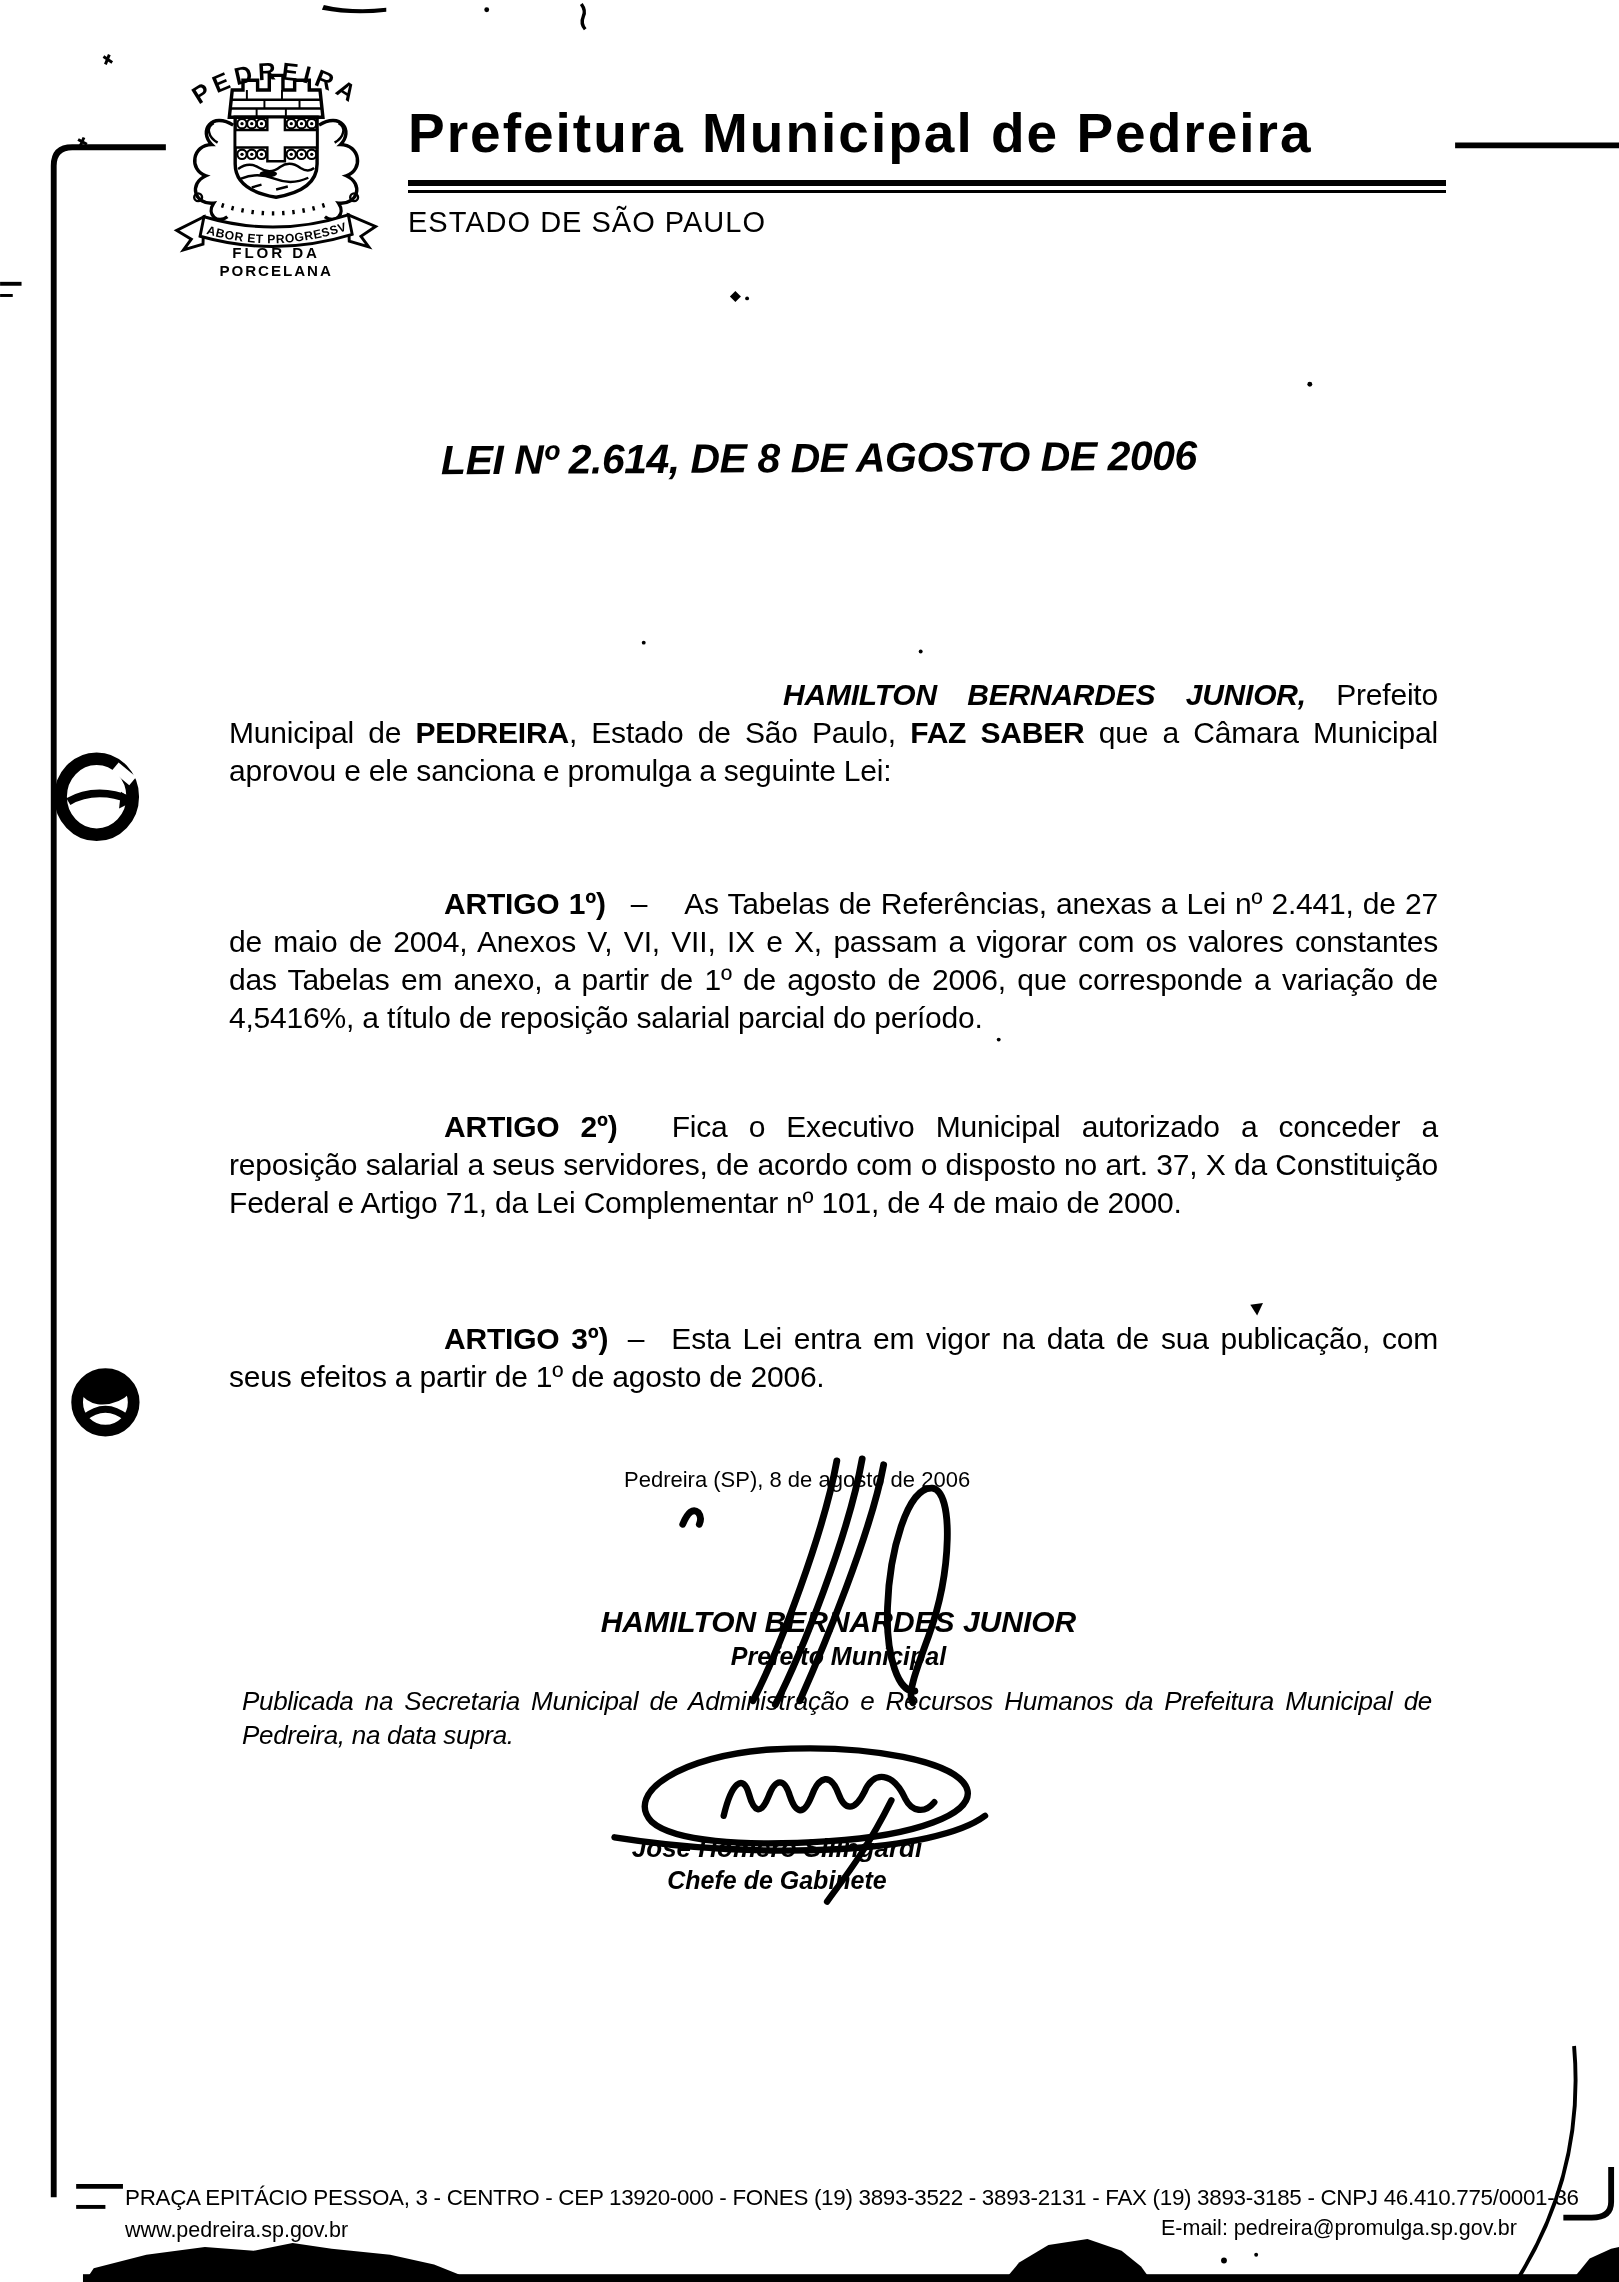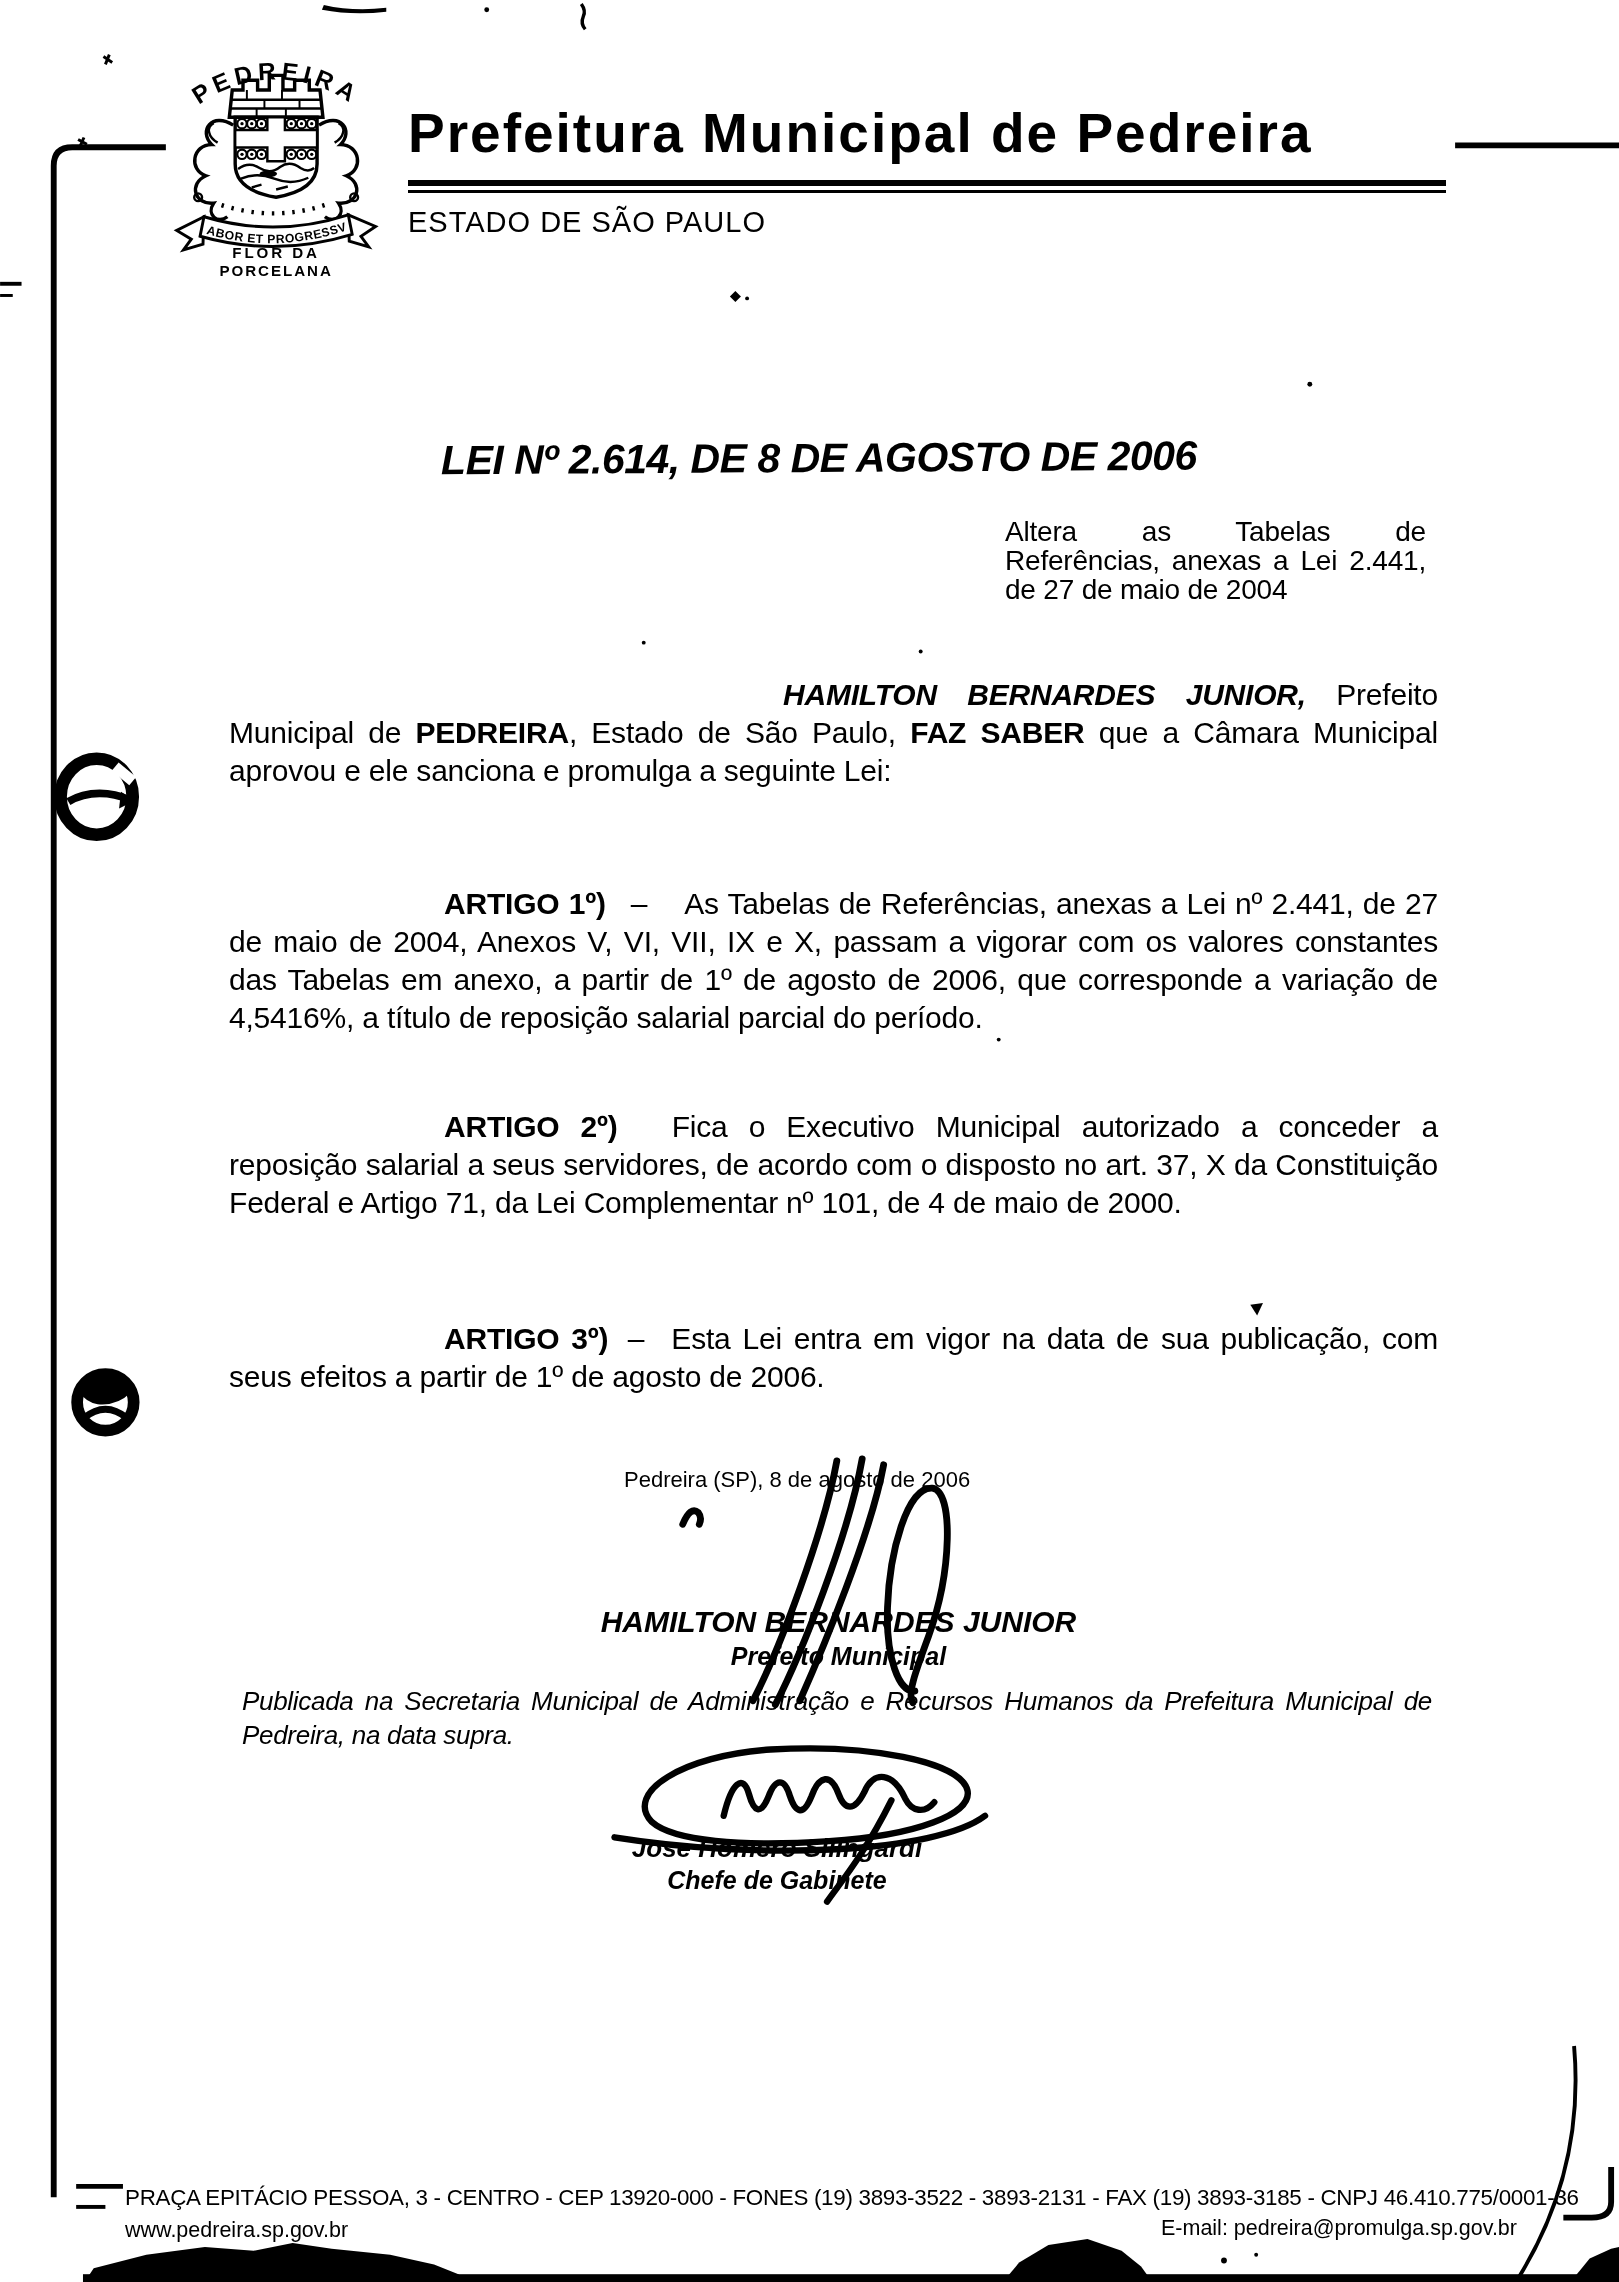--- a/index.html
+++ b/index.html
@@ -135,25 +135,20 @@
     <text x="120" y="212" text-anchor="middle" font-size="15.5" font-weight="700" letter-spacing="3" fill="#000">FLOR DA</text>
     <text x="120" y="231" text-anchor="middle" font-size="15.5" font-weight="700" letter-spacing="2" fill="#000">PORCELANA</text>
   </svg>
 
   <div class="abs org-title">Prefeitura Municipal de Pedreira</div>
   <div class="abs rule rule-thick"></div>
   <div class="abs rule rule-thin"></div>
   <div class="abs state">ESTADO DE SÃO PAULO</div>
 
   <div class="abs law-title">LEI Nº 2.614, DE 8 DE AGOSTO DE 2006</div>
-  <div class="abs ementa">
-    <span class="jline">Altera as Tabelas de</span>
-    <span class="jline">Referências, anexas a Lei 2.441,</span>
-    <span class="jline last">de 27 de maio de 2004</span>
-  </div>
 
   <p class="para preamble"><span class="bi">HAMILTON BERNARDES JUNIOR,</span><span> Prefeito Municipal de </span><span class="b">PEDREIRA</span><span>, Estado de São Paulo, </span><span class="b">FAZ SABER</span><span> que a Câmara Municipal aprovou e ele sanciona e promulga a seguinte Lei:</span></p>
 
   <p class="para art1"><span class="b">ARTIGO 1º)</span><span class="sp sp-a"></span><span>–</span><span class="sp sp-b"></span><span>As Tabelas de Referências, anexas a Lei nº 2.441, de 27 de maio de 2004, Anexos V, VI, VII, IX e X, passam a vigorar com os valores constantes das Tabelas em anexo, a partir de 1º de agosto de 2006, que corresponde a variação de 4,5416%, a título de reposição salarial parcial do período.</span></p>
 
   <p class="para art2"><span class="b">ARTIGO 2º)</span><span class="sp sp-c"></span><span>Fica o Executivo Municipal autorizado a conceder a reposição salarial a seus servidores, de acordo com o disposto no art. 37, X da Constituição Federal e Artigo 71, da Lei Complementar nº 101, de 4 de maio de 2000.</span></p>
 
   <p class="para art3"><span class="b">ARTIGO 3º)</span><span class="sp sp-d"></span><span>–</span><span class="sp sp-e"></span><span>Esta Lei entra em vigor na data de sua publicação, com seus efeitos a partir de 1º de agosto de 2006.</span></p>
 
   <div class="abs dateline">Pedreira (SP), 8 de agosto de 2006</div>

